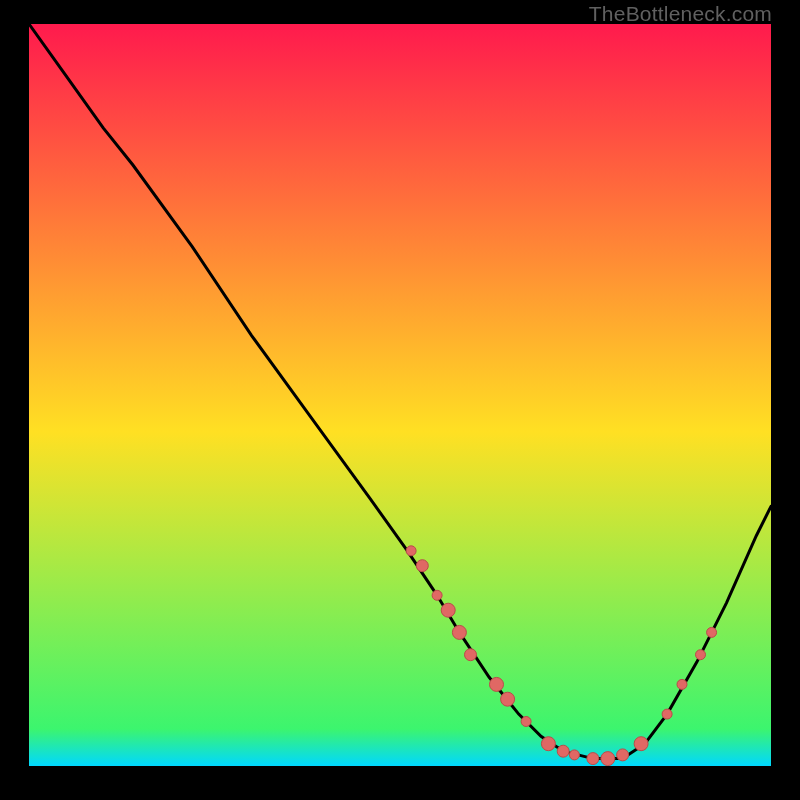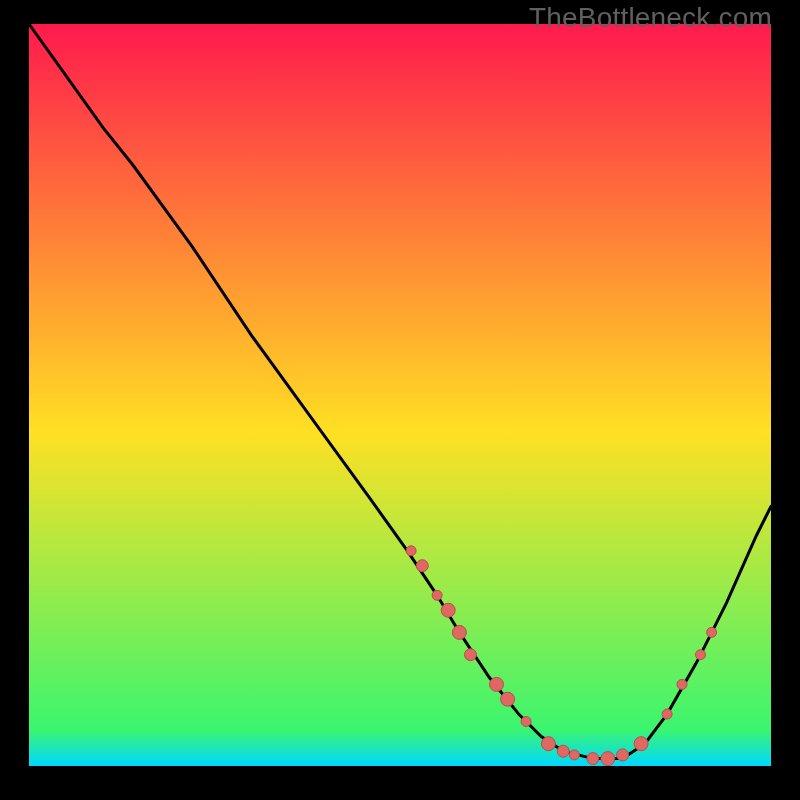--- a/index.html
+++ b/index.html
@@ -29,21 +29,21 @@
     position: absolute;
     left: 0; top: 0;
     width: 742px; height: 742px;
     display: block;
   }
   .watermark {
     position: absolute;
     top: 2px;
     right: 28px;
     color: #606060;
-    font-size: 28px;
+    font-size: 21px;
     font-weight: 500;
     letter-spacing: 0.2px;
   }
 </style>
 </head>
 <body>
 
 <div class="frame">
   <div class="plot">
     <svg viewBox="0 0 742 742" preserveAspectRatio="none">

